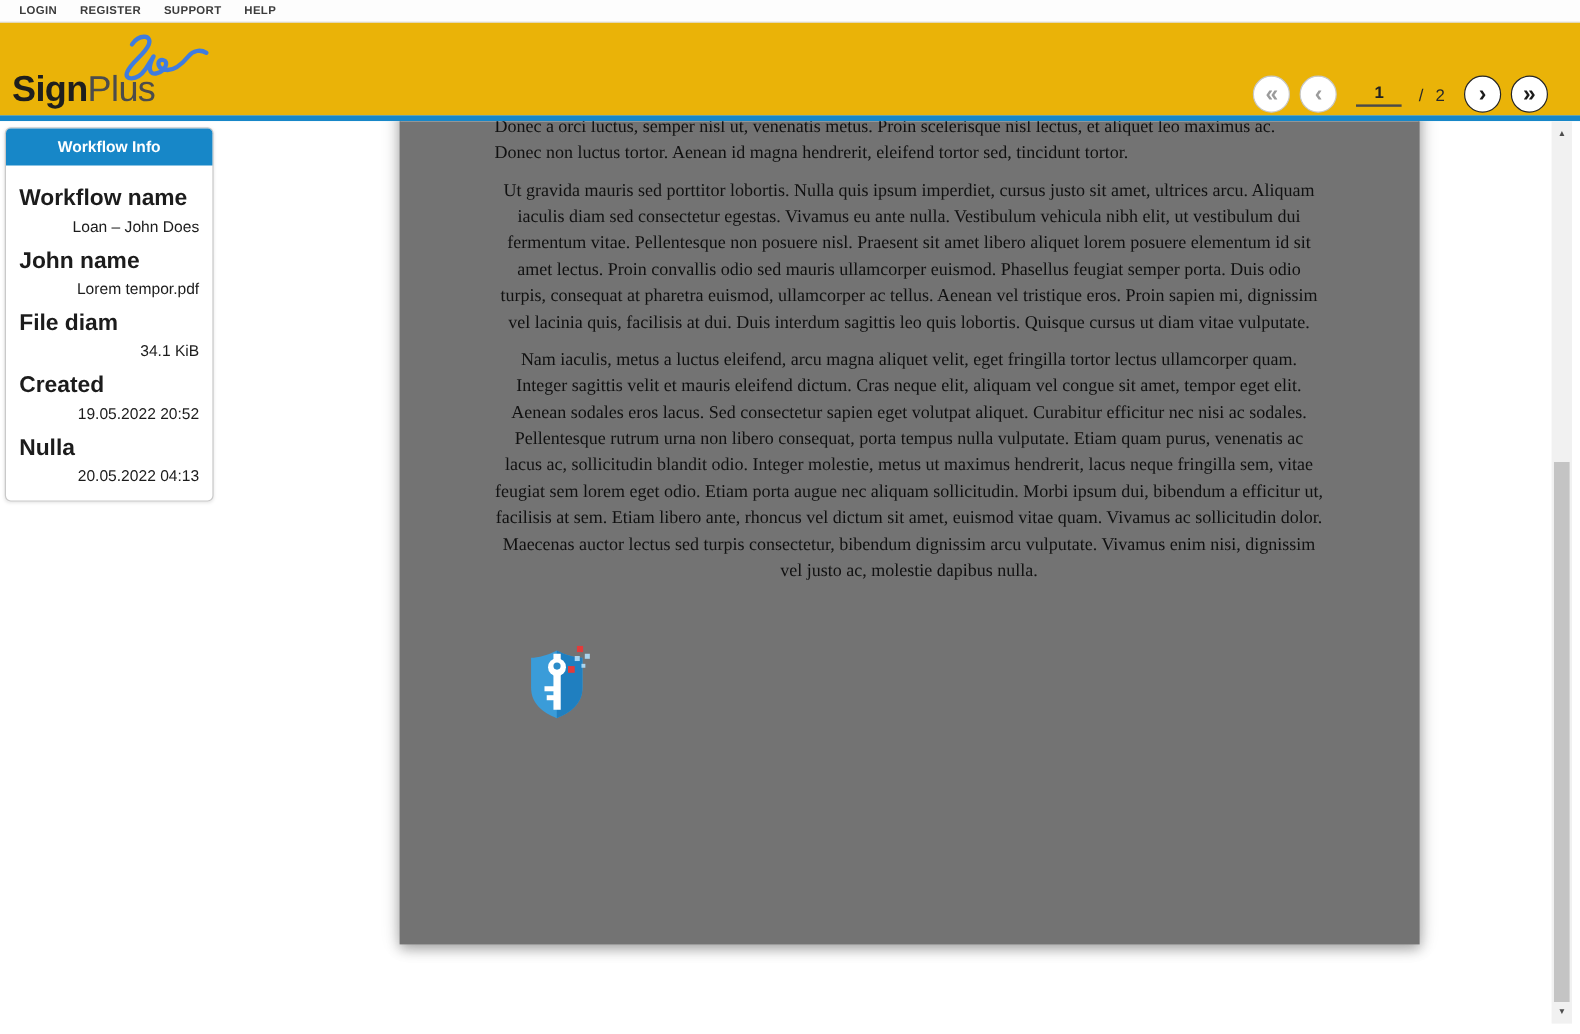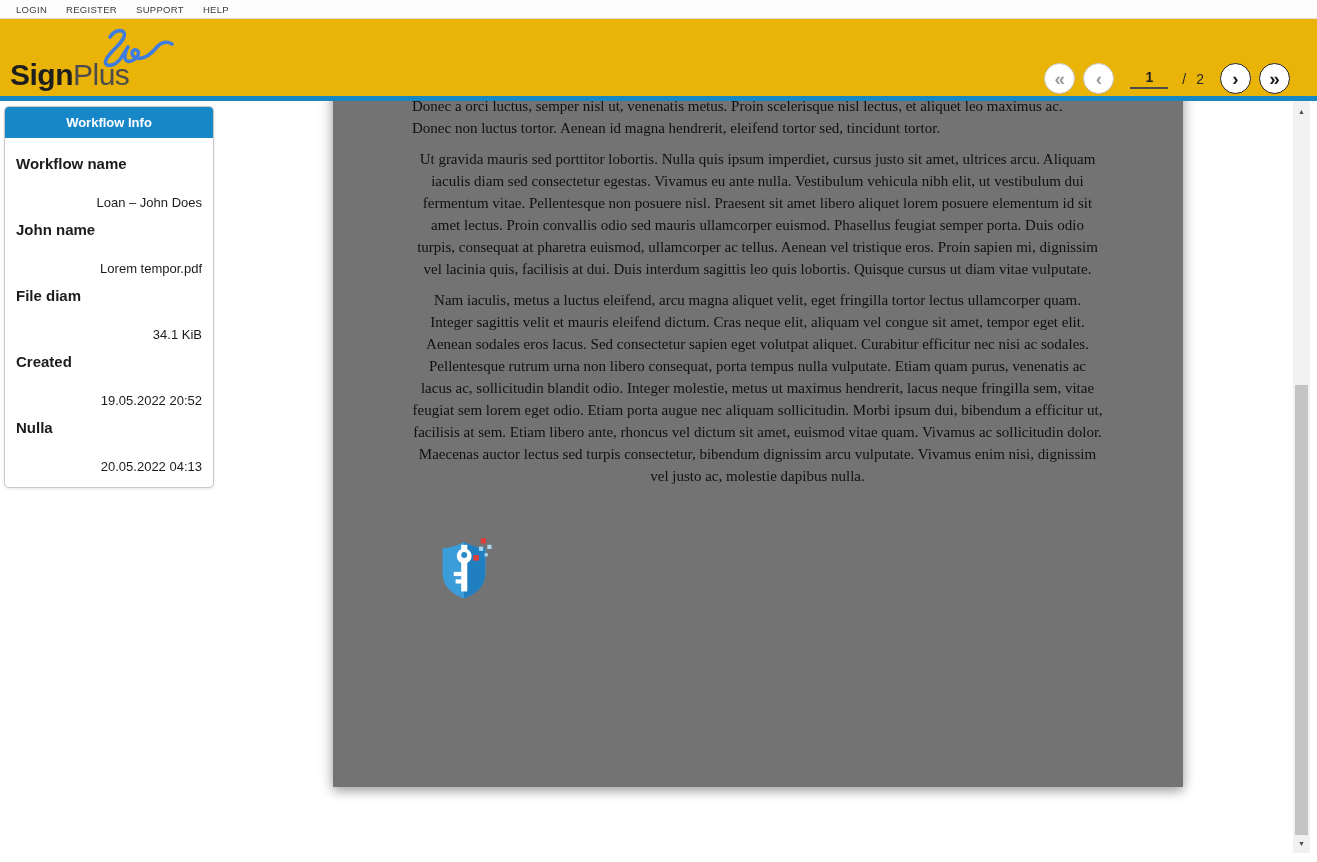--- a/index.html
+++ b/index.html
@@ -2,21 +2,21 @@
 <html><head>
 <meta charset="utf-8">
 <style>
   * { margin:0; padding:0; box-sizing:border-box; }
   html,body { width:1317px; height:862px; overflow:hidden; background:#fff;
               font-family:"Liberation Sans", sans-serif; }
 
   
   .topbar { height:19px; background:#fdfdfd; border-bottom:1px solid #dcdcdc;
             display:flex; align-items:center; padding-left:16px; gap:19px; }
-  .toplink { font-size:9.5px; font-weight:400; color:#3c3c3c; letter-spacing:.3px;
+  .toplink { font-size:9.5px; font-weight:700; color:#3c3c3c; letter-spacing:.3px;
              cursor:pointer; text-transform:uppercase; }
 
   
   .header { height:77px; position:relative; background:#eab308; }
   .logo { position:absolute; left:10px; top:41px; font-size:30px; line-height:30px;
           letter-spacing:-0.5px; white-space:nowrap; }
   .logo .sign { font-weight:700; color:#1e1e1e; }
   .logo .plus { font-weight:400; color:#4c4c4c; }
   .logo-script { position:absolute; left:98px; top:2px; pointer-events:none; }
 
@@ -31,29 +31,29 @@
                 font-family:"Liberation Sans", sans-serif; background:transparent; padding-bottom:2px;}
   .page-sep { font-size:14px; color:#2a2a2a; margin:0 2px 0 6px; }
   .page-total { font-size:14px; color:#2a2a2a; margin-right:8px; }
 
   .blue-bar { height:5px; background:#1787c8; }
 
   
   .main { position:relative; height:761px; background:#fff; overflow:hidden; }
 
   
-  .wf-panel { position:absolute; left:4px; top:5px; width:210px; background:#fff;
+  .wf-panel { position:absolute; left:4px; top:5px; width:174px; background:#fff;
               border:1px solid #c9c9c9; border-radius:5px;
               box-shadow:0 1px 3px rgba(0,0,0,.10); }
   .wf-header { background:#1787c8; color:#fff; font-size:13px; font-weight:700;
                text-align:center; height:31px; line-height:31px;
                border-radius:4px 4px 0 0; }
   .wf-body { padding:6px 11px 13px; }
-  .wf-label { font-size:15px; font-weight:700; color:#1c1c1c; margin-top:11px; }
-  .wf-value { font-size:13px; color:#1c1c1c; text-align:right; margin-top:23px; }
+  .wf-label { font-size:19px; font-weight:700; color:#1c1c1c; margin-top:11px; }
+  .wf-value { font-size:13px; color:#1c1c1c; text-align:right; margin-top:4px; }
 
   
   .doc-page { position:absolute; left:333px; top:-14px; width:850px; height:700px;
               background:#737373;
               box-shadow:0 4px 10px rgba(0,0,0,.30), 0 0 16px rgba(0,0,0,.16); }
   .doc-text { padding:8px 80px 0 79px; font-family:"Liberation Serif", serif;
               font-size:15px; line-height:22px; color:#101010; }
   .doc-text p { margin-bottom:9px; }
   .doc-text p + p { margin-top:9px;text-align:center; }
 

